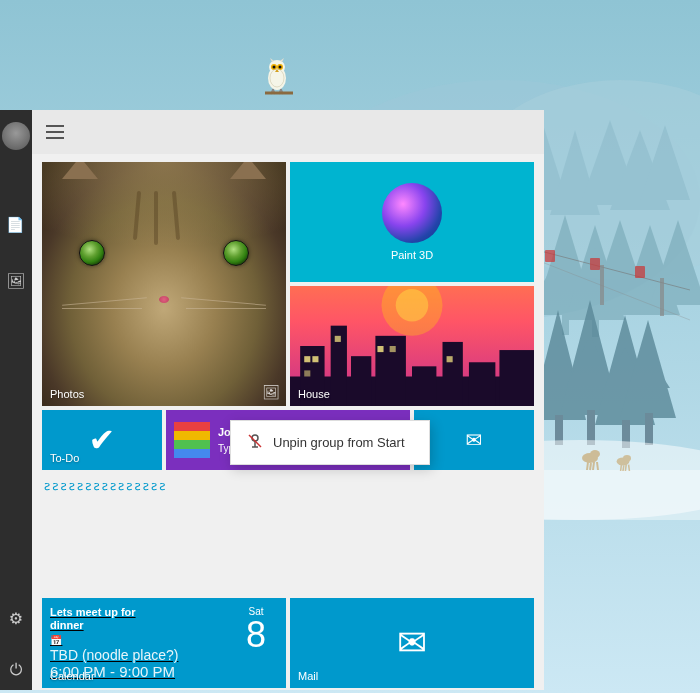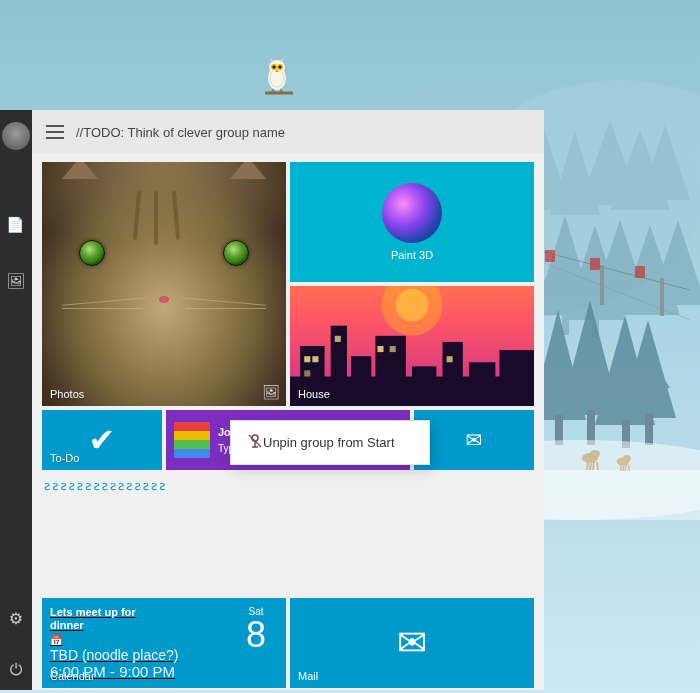--- a/index.html
+++ b/index.html
@@ -214,20 +214,21 @@
       border: 1px solid #ddd;
       box-shadow: 2px 4px 12px rgba(0,0,0,0.2);
       padding: 4px 0;
       min-width: 200px;
       z-index: 100;
     }
 
     .context-item {
       display: flex;
       align-items: center;
+      gap: 10px;
       padding: 8px 16px;
       font-size: 13px;
       color: #333;
       cursor: pointer;
     }
 
     .context-icon {
       font-size: 14px;
       color: #555;
     }
@@ -439,21 +440,20 @@
   </div>
 
   <div class="content">
 
     <div class="header">
       <div class="hamburger">
         <span></span>
           <span></span>
           <span></span>
       </div>
-      <span class="header-title">//TODO: Think of clever group name</span>
     </div>
 
     <div class="tiles-area">
       <div class="tiles-grid">
 
         <div class="tile tile-photos" style="grid-column:1/3; grid-row:1/3;">
           <div class="cat-art">
 
             <div style="position:absolute;inset:0;background:radial-gradient(ellipse 70% 80% at 50% 60%, #c0a878 0%, #988050 30%, #706038 55%, #4a3828 75%, #2a1e10 100%);">
             </div>

